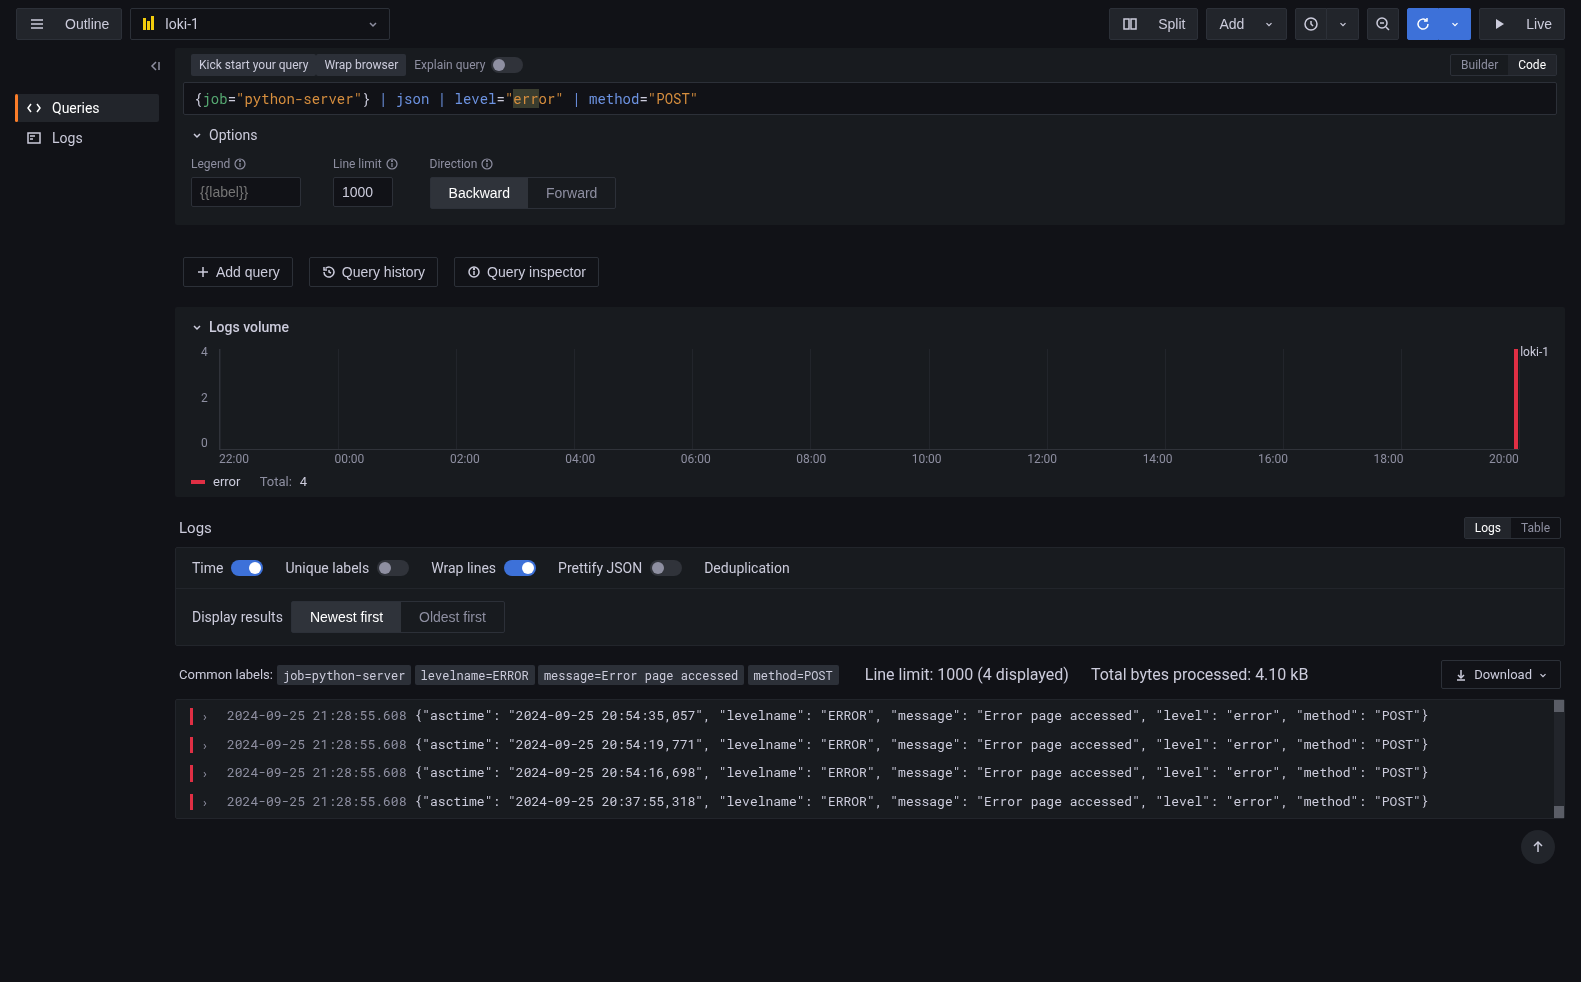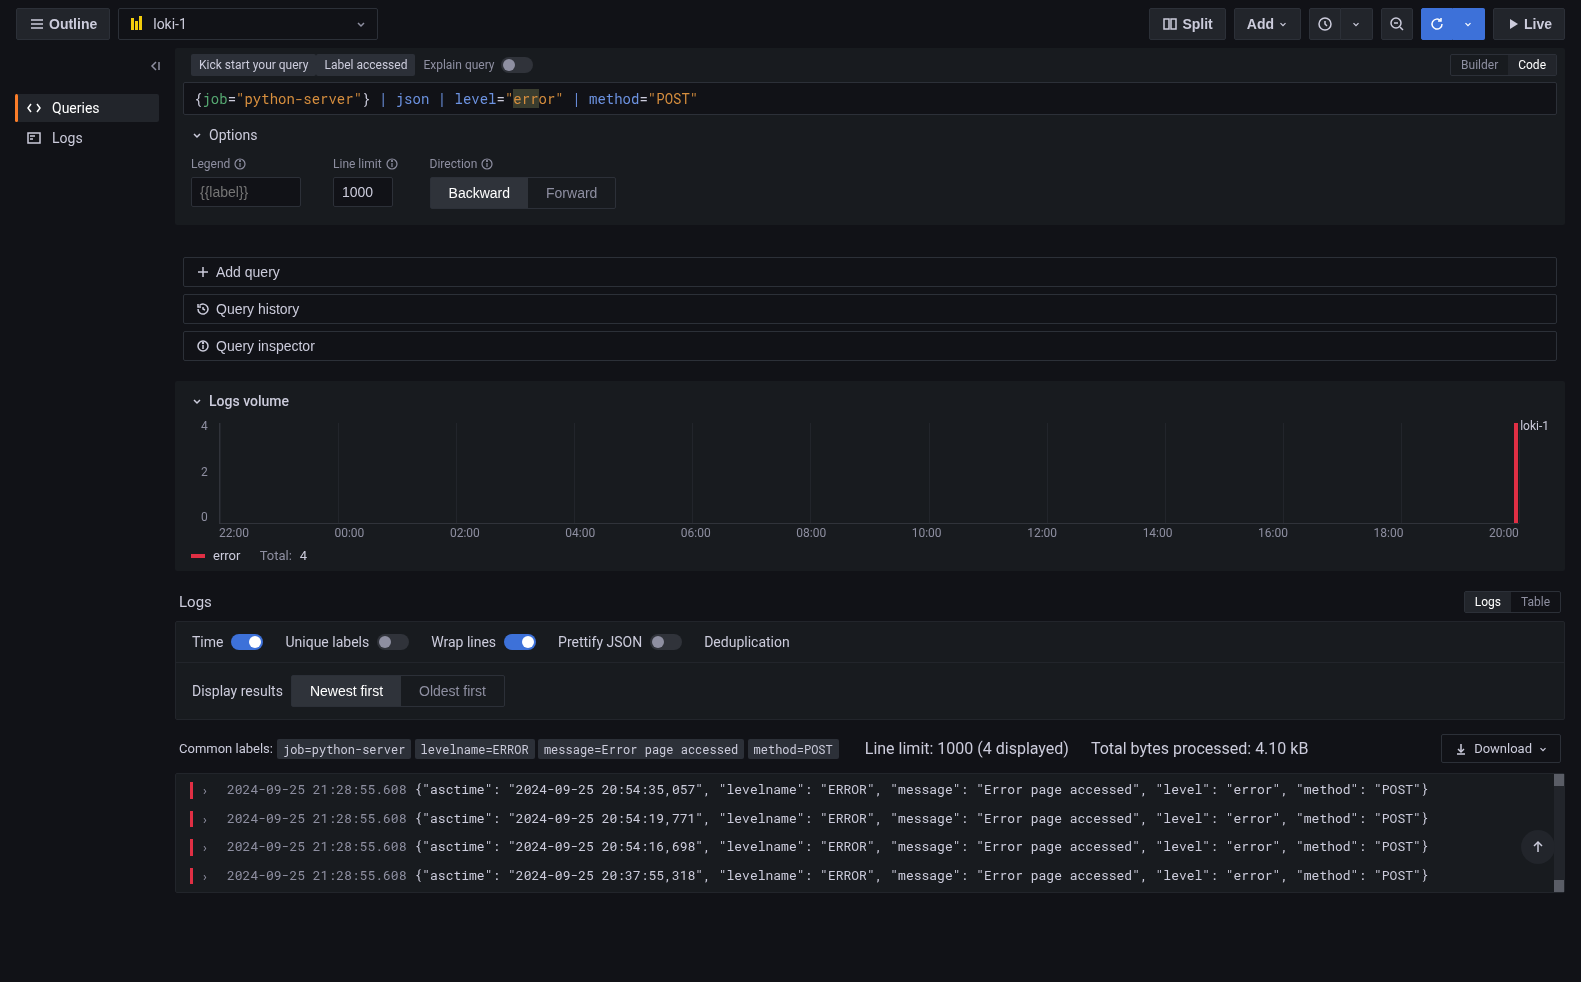--- a/index.html
+++ b/index.html
@@ -15,30 +15,29 @@
     .topbar {
       display: flex;
       align-items: center;
       padding: 5px 16px;
       height: 48px;
       gap: 8px;
     }
     .btn {
       display: inline-flex;
       align-items: center;
-      gap: 4px;
+      gap: 20px;
       padding: 6px 12px;
       background: #22252b;
       border: 1px solid #2c3038;
       border-radius: 2px;
       color: #ccccdc;
       cursor: pointer;
       font-size: 14px;
       height: 32px;
-      font-weight: bold;
     }
     .btn-primary { background: #3d71d9; border-color: #3d71d9; color: #fff; }
     .ds-picker {
       display: flex;
       align-items: center;
       gap: 8px;
       padding: 4px 10px;
       background: #111217;
       border: 1px solid #2c3038;
       border-radius: 2px;
@@ -186,23 +185,22 @@
       background:none;
       border:none;
       color:#8e8fa1;
       padding: 7px 18px;
       cursor:pointer;
       font-size:14px;
     }
     .seg button.active { background: #2f333a; color: #fff; }
     .action-row {
       display:flex;
-      gap: 7px;
+      gap: 16px;
       padding: 12px 8px 0;
-      flex-direction: column;
     }
     .action-btn {
       display:flex;
       align-items:center;
       gap:6px;
       padding: 6px 12px;
       background: none;
       border: 1px solid #2c3038;
       border-radius:2px;
       color:#ccccdc;
@@ -448,21 +446,21 @@
         </svg>
       <span>Logs</span>
     </div>
   </div>
 
   <div class="main">
 
     <div class="query-panel">
       <div class="query-header">
         <span class="chip">Kick start your query</span>
-        <span class="chip">Label accessed</span>
+        <span class="chip">Wrap browser</span>
         <div class="explain">
           <span>Explain query</span>
           <span class="switch"></span>
         </div>
         <div class="spacer"></div>
         <div class="mode-toggle">
           <span>Builder</span>
           <span class="active">Code</span>
         </div>
       </div>

